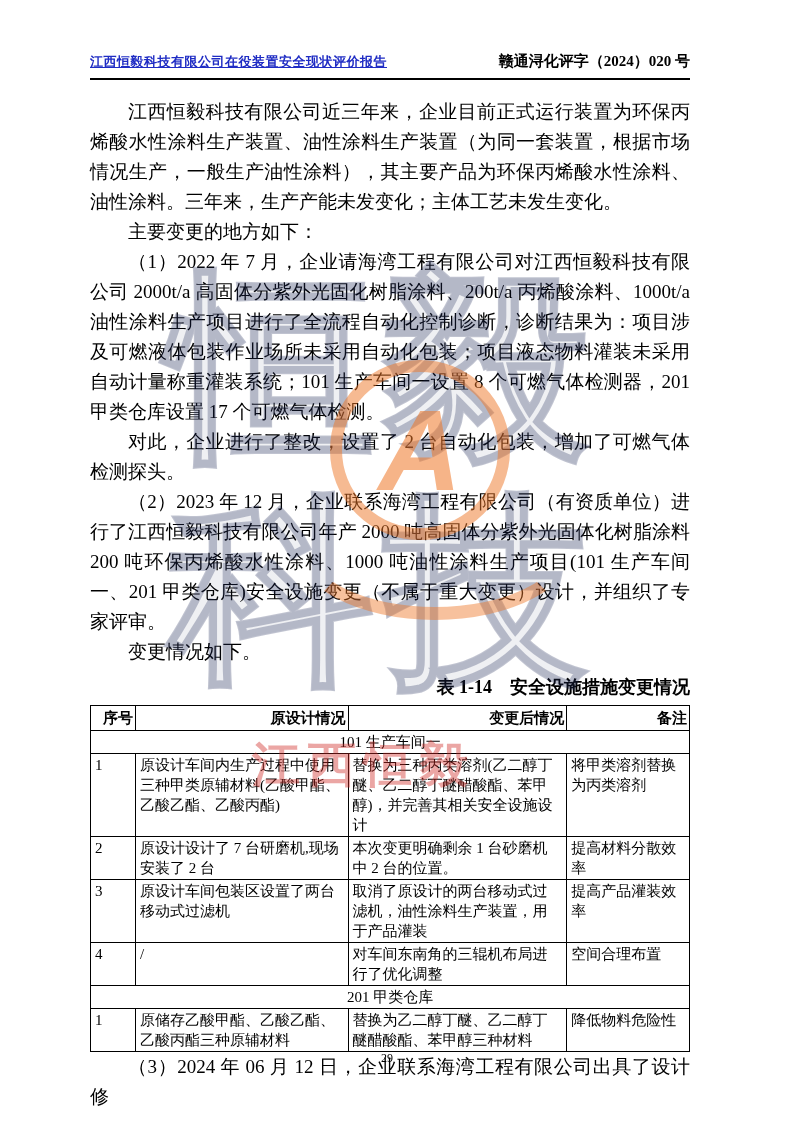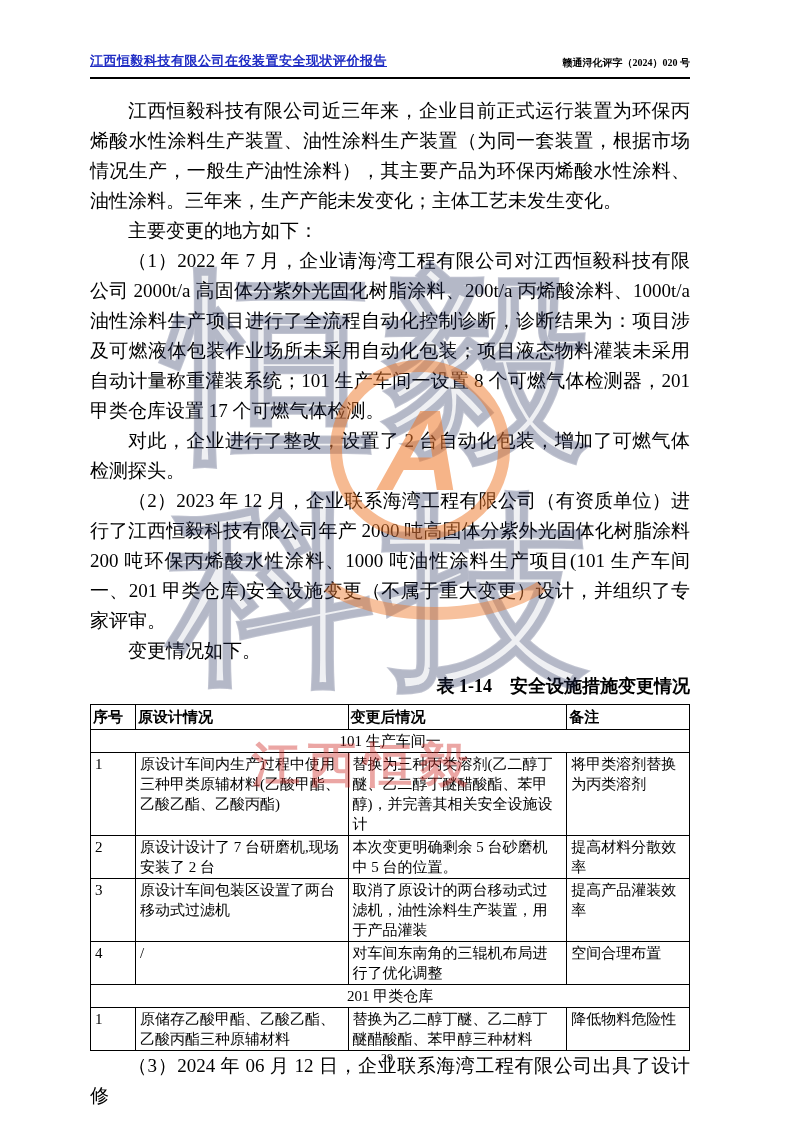--- a/index.html
+++ b/index.html
@@ -30,21 +30,21 @@
     border-bottom: 2px solid #000;
   }
   .hdr-left {
     color: #1f2cc4;
     font-size: 13px;
     font-weight: bold;
     text-decoration: underline;
     letter-spacing: 0.5px;
   }
   .hdr-right {
-    font-size: 10px;
+    font-size: 15px;
     font-weight: bold;
   }
   
   .bodytext {
     margin-top: 17px;
     font-size: 19px;
     line-height: 30px;
     text-align: justify;
   }
   .bodytext p { margin: 0; text-indent: 2em; }
@@ -69,21 +69,21 @@
   .doc-table col.c3 { width: 36.5%; }
   .doc-table col.c4 { width: 20.5%; }
   .doc-table th, .doc-table td {
     border: 1.5px solid #000;
     padding: 1px 4px;
     vertical-align: top;
     text-align: left;
     word-break: break-all;
   }
   .doc-table th {
-    text-align: left;
+    text-align: right;
     font-weight: bold;
     padding: 2px 2px;
   }
   .doc-table tr.section-row td {
     text-align: center;
     padding: 1px 4px;
   }
   
   .footer {
     position: absolute;
@@ -189,21 +189,21 @@
           </tr>
           <tr>
             <td>1</td>
             <td>原设计车间内生产过程中使用三种甲类原辅材料(乙酸甲酯、乙酸乙酯、乙酸丙酯)</td>
             <td>替换为三种丙类溶剂(乙二醇丁醚、乙二醇丁醚醋酸酯、苯甲醇)，并完善其相关安全设施设计</td>
             <td>将甲类溶剂替换为丙类溶剂</td>
           </tr>
           <tr>
             <td>2</td>
             <td>原设计设计了 7 台研磨机,现场安装了 2 台</td>
-            <td>本次变更明确剩余 5 台砂磨机中 5 台的位置。</td>
+            <td>本次变更明确剩余 1 台砂磨机中 2 台的位置。</td>
             <td>提高材料分散效率</td>
           </tr>
           <tr>
             <td>3</td>
             <td>原设计车间包装区设置了两台移动式过滤机</td>
             <td>取消了原设计的两台移动式过滤机，油性涂料生产装置，用于产品灌装</td>
             <td>提高产品灌装效率</td>
           </tr>
           <tr>
             <td>4</td>

